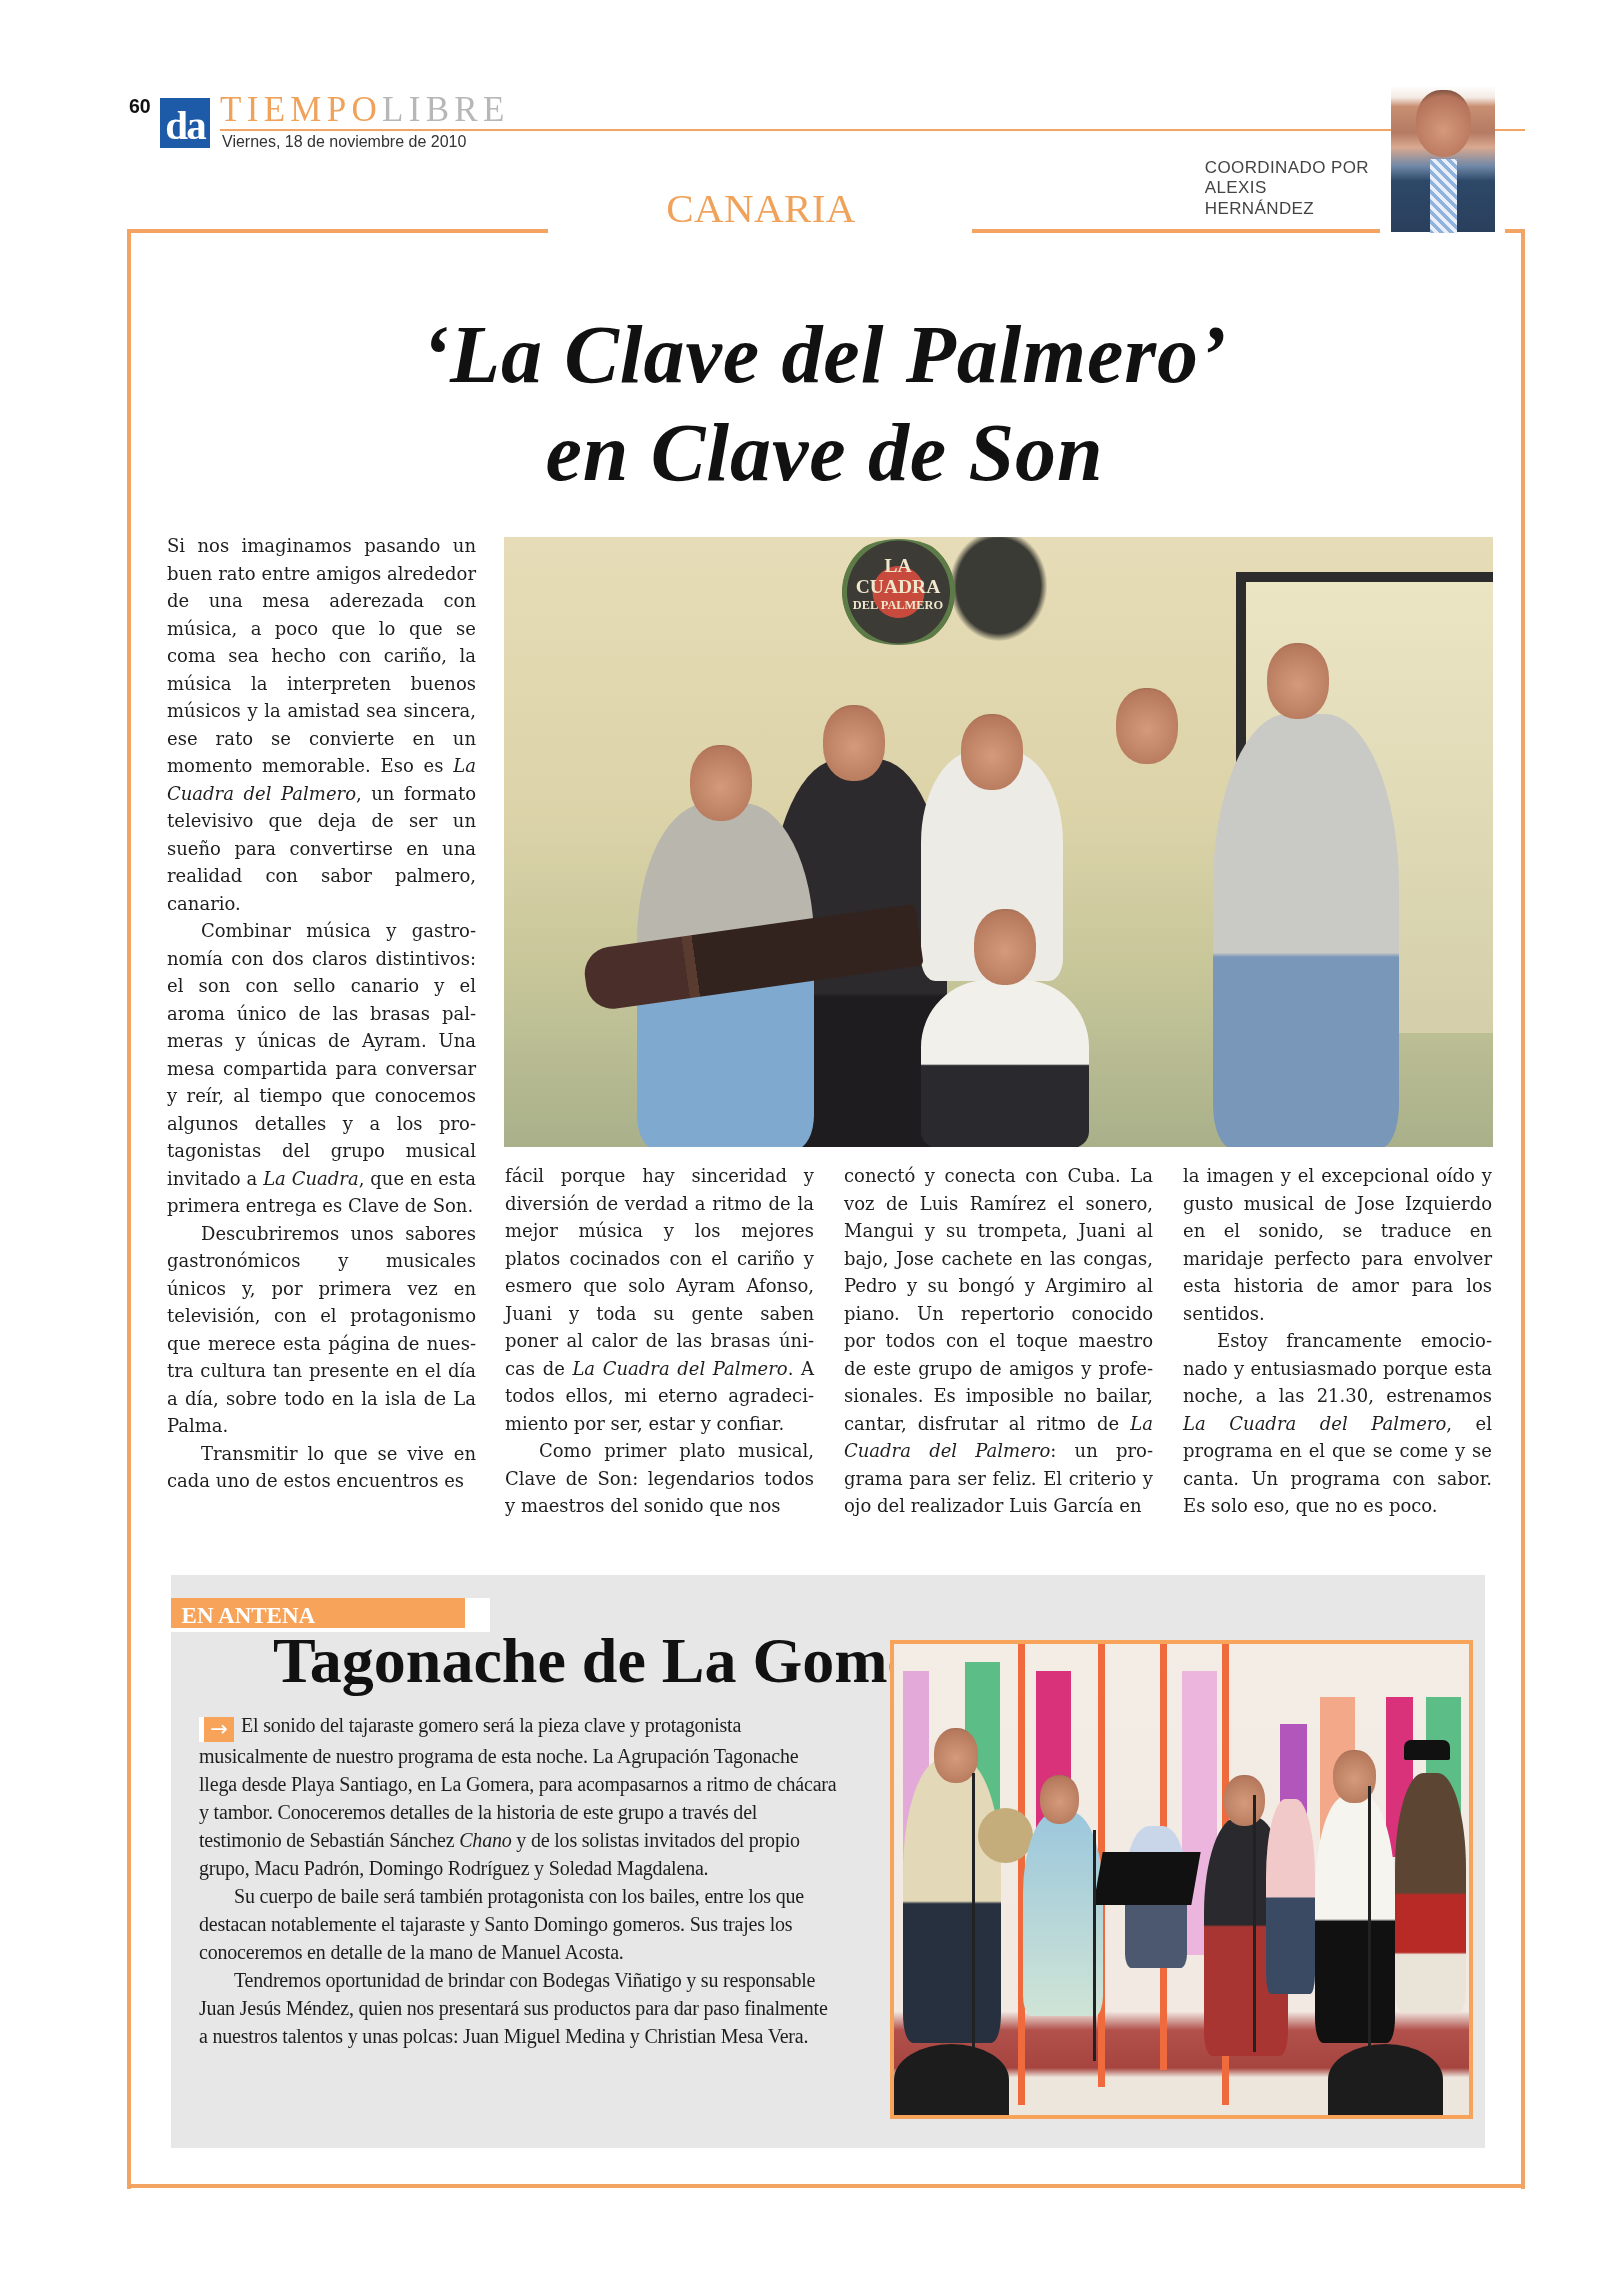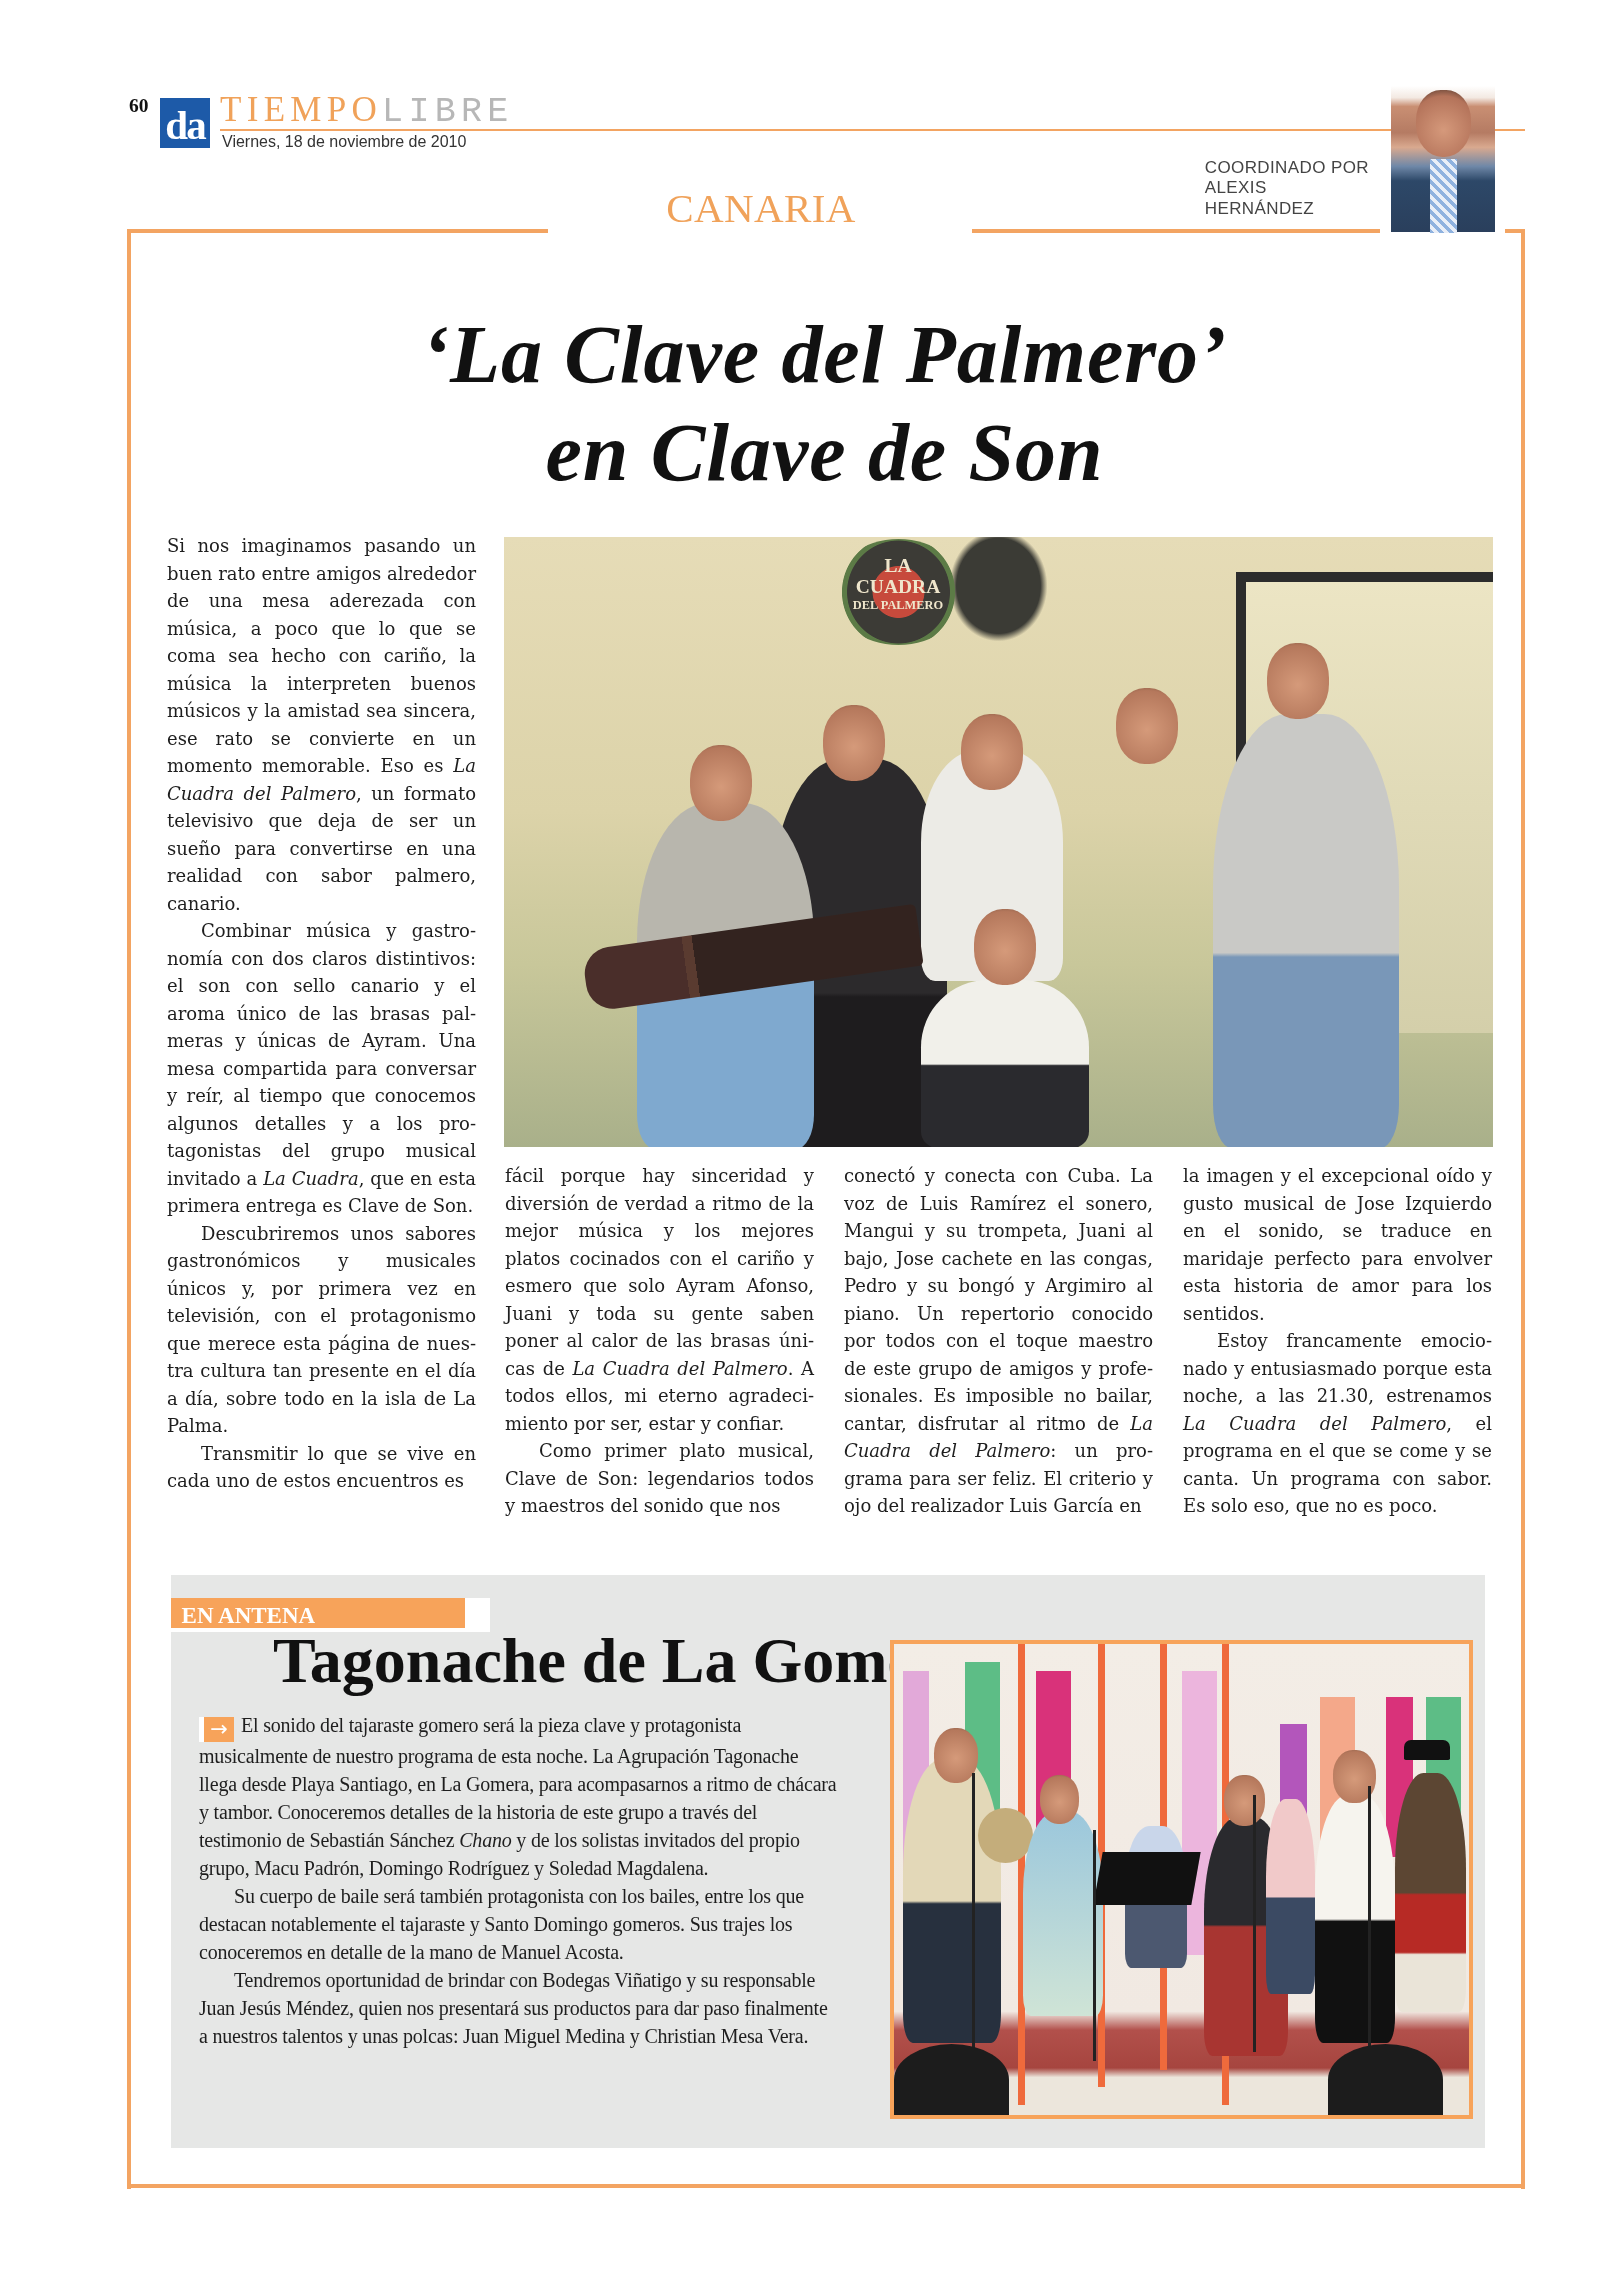--- a/index.html
+++ b/index.html
@@ -1,24 +1,24 @@
 <!DOCTYPE html>
 <html style="font-size:14px"><head>
 <meta charset="utf-8">
 <style>
   * { box-sizing: border-box; margin: 0; padding: 0; }
   html, body { width: 1623px; height: 2270px; background: #ffffff; overflow: hidden; }
   body { position: relative; font-family: "DejaVu Serif", serif; color: #1c1c1c; }
 
   
-  .page-num { position: absolute; left: 129px; top: 95px; font-family: Liberation Serif, serif; font-weight: bold; font-size: 19.5px; color: #111; }
+  .page-num { position: absolute; left: 129px; top: 95px; font-family: Liberation Sans, sans-serif; font-weight: bold; font-size: 19.5px; color: #111; }
   .logo { position: absolute; left: 160px; top: 98px; width: 50px; height: 50px; background: #1d5aa8; color: #fff; font-family: "Liberation Serif", serif; font-weight: bold; font-size: 41px; line-height: 55px; text-align: center; letter-spacing: -1.8px; }
   .section-title { position: absolute; left: 220px; top: 90px; font-family: "Liberation Serif", serif; font-size: 35px; letter-spacing: 5.3px; line-height: 39px; }
   .section-title .tiempo { color: #f0a25a; }
-  .section-title .libre { color: #b7b7b7; font-family: Liberation Mono, monospace; }
+  .section-title .libre { color: #b7b7b7; }
   .mast-line { position: absolute; left: 220px; top: 129px; width: 1305px; height: 1.8px; background: #f3a462; }
   .date { position: absolute; left: 222px; top: 133px; font-family: "Liberation Sans", sans-serif; font-size: 16px; color: #333; }
 
   .coord { position: absolute; right: 254px; top: 158px; text-align: left; font-family: "Liberation Sans", sans-serif; font-size: 17px; line-height: 20.4px; color: #444; letter-spacing: 0.4px; }
   .coord-photo { position: absolute; left: 1391px; top: 86px; width: 104px; height: 146px; background: linear-gradient(180deg,#ffffff 0%,#f3e9e2 8%, #c98f73 14%, #b57b63 32%, #d9a98f 42%, #6f88a8 55%, #2d4868 65%, #2a3f5c 100%); }
   .coord-photo .head { position: absolute; left: 25px; top: 3.5px; width: 55px; height: 67px; border-radius: 45% 45% 48% 48%; background: radial-gradient(circle at 50% 60%, #d5997b 0%, #b4735a 70%, #3a2a22 100%); }
   .coord-photo .shirt { position: absolute; left: 39px; top: 73px; width: 26.6px; height: 74px; background: repeating-linear-gradient(45deg,#8fb2df 0 3.5px,#e9eef7 3.5px 7px); }
 
   
   .frame-top-left { position: absolute; left: 127px; top: 229px; width: 421px; height: 4.4px; background: #f3a462; }

